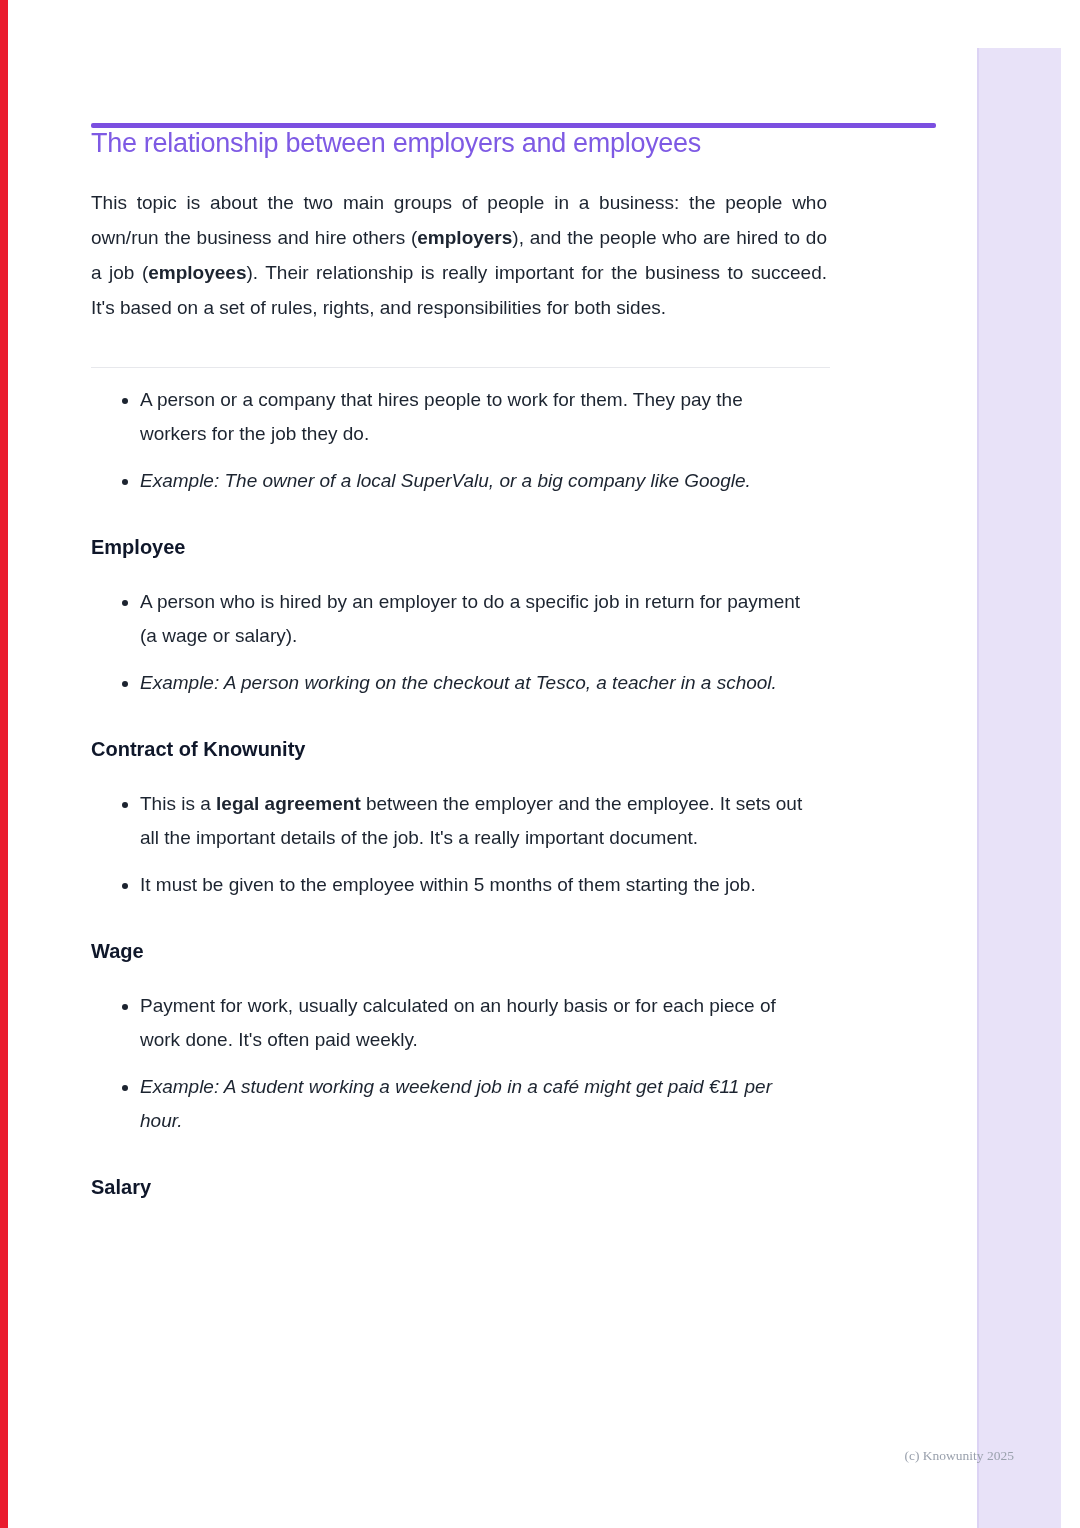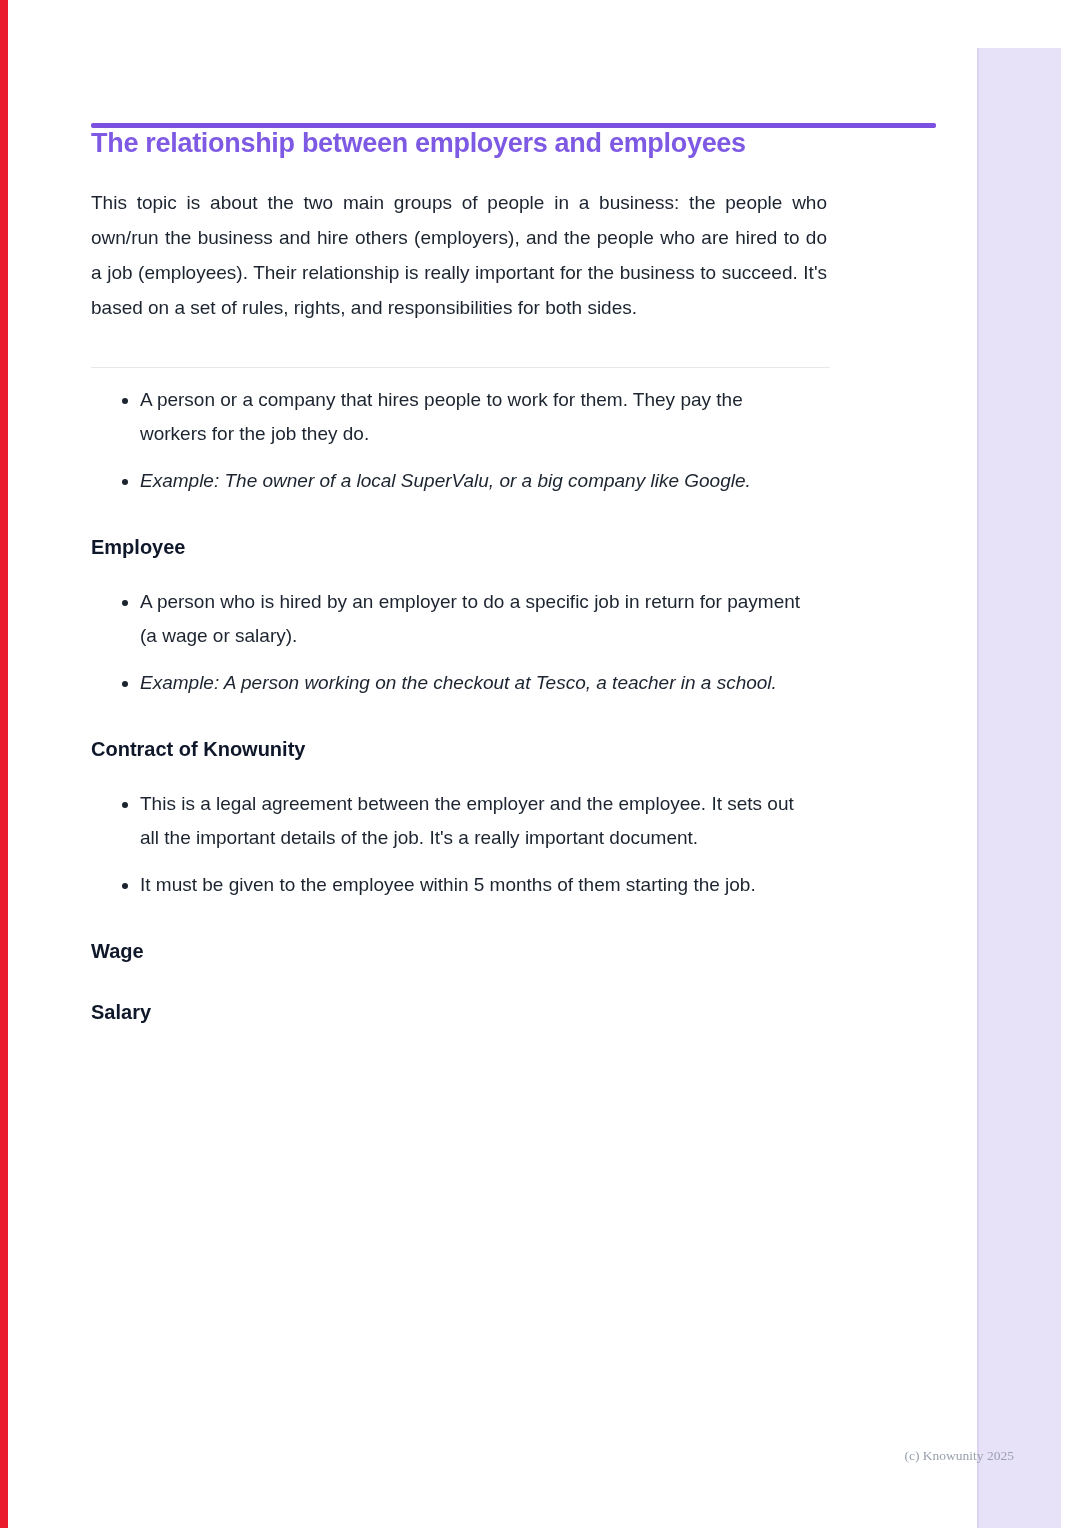--- a/index.html
+++ b/index.html
@@ -45,21 +45,21 @@
   .title-rule {
     margin-top: 26px;
     width: 845px;
     height: 5px;
     background: #7b4fe0;
     border-radius: 2px;
   }
   h2.section-heading {
     margin: 0;
     font-size: 27px;
-    font-weight: 700;
+    font-weight: 400;
     color: #7e5ae4;
     letter-spacing: -0.3px;
   }
   .h2-relationship { margin-top: 54px; }
   .h2-keydefs { margin-top: 40px; }
   p.intro-paragraph {
     margin: 26px 0 0 0;
     font-size: 19px;
     line-height: 35px;
     text-align: justify;
@@ -82,21 +82,21 @@
     margin: 15px;
     padding: 0 0 0 34px;
   }
   ul.def-list li {
     font-size: 19px;
     line-height: 34px;
     margin-bottom: 13px;
     color: #1c2430;
   }
   ul.def-list li.example { font-style: italic; }
-  strong.inline-bold { font-weight: 400; }
+  strong.inline-bold { font-weight: 700; }
   .footer-copyright {
     position: absolute;
     right: 66px;
     bottom: 64px;
     font-size: 13.5px;
     color: #9aa1ad;
     z-index: 3;
     font-family: Liberation Serif, serif;
   }
 </style>
@@ -130,20 +130,24 @@
       <li class="example">Example: A person working on the checkout at Tesco, a teacher in a school.</li>
     </ul>
 
     <h3 class="term-heading">Contract of Knowunity</h3>
     <ul class="def-list">
       <li><span>This is a </span><strong class="inline-bold">legal agreement</strong><span> between the employer and the employee. It sets out all the important details of the job. It's a really important document.</span></li>
       <li>It must be given to the employee within 5 months of them starting the job.</li>
     </ul>
 
     <h3 class="term-heading">Wage</h3>
+    <ul class="def-list">
+      <li>Payment for work, usually calculated on an hourly basis or for each piece of work done. It's often paid weekly.</li>
+      <li class="example">Example: A student working a weekend job in a café might get paid €11 per hour.</li>
+    </ul>
 
     <h3 class="term-heading">Salary</h3>
 
   </div>
 
   <div class="footer-copyright">(c) Knowunity 2025</div>
 
 </div>
 
 </body></html>

